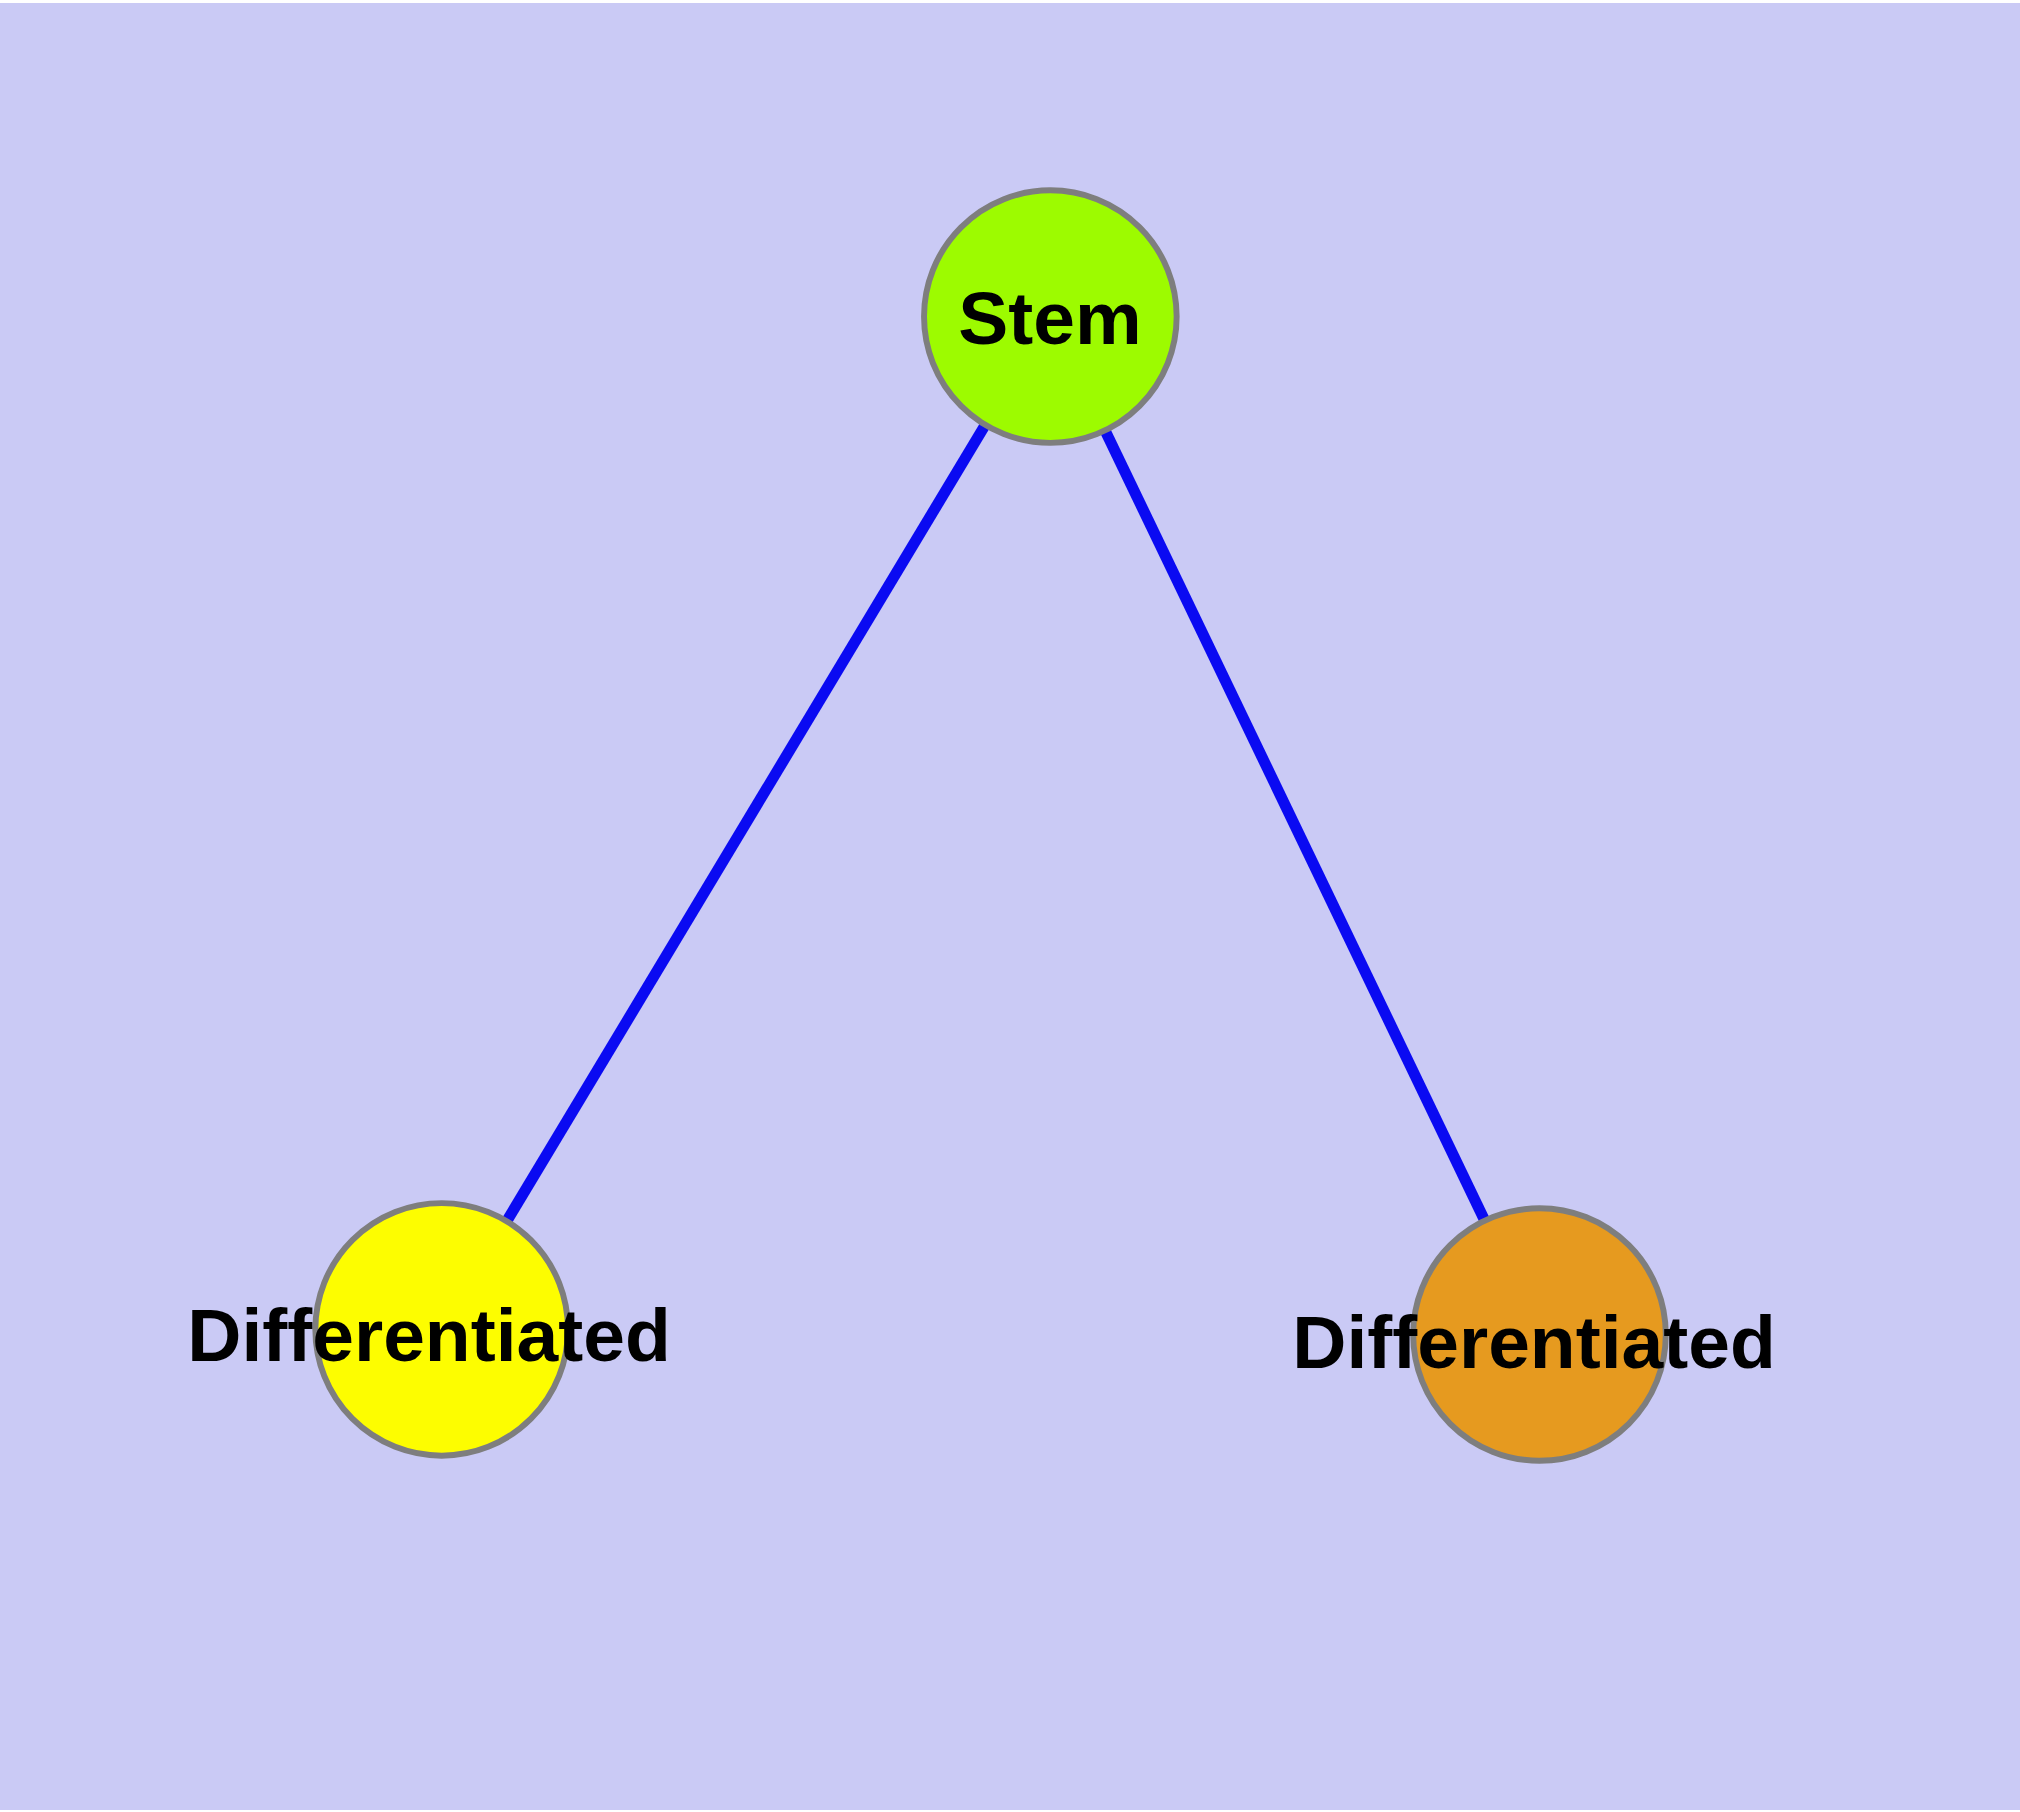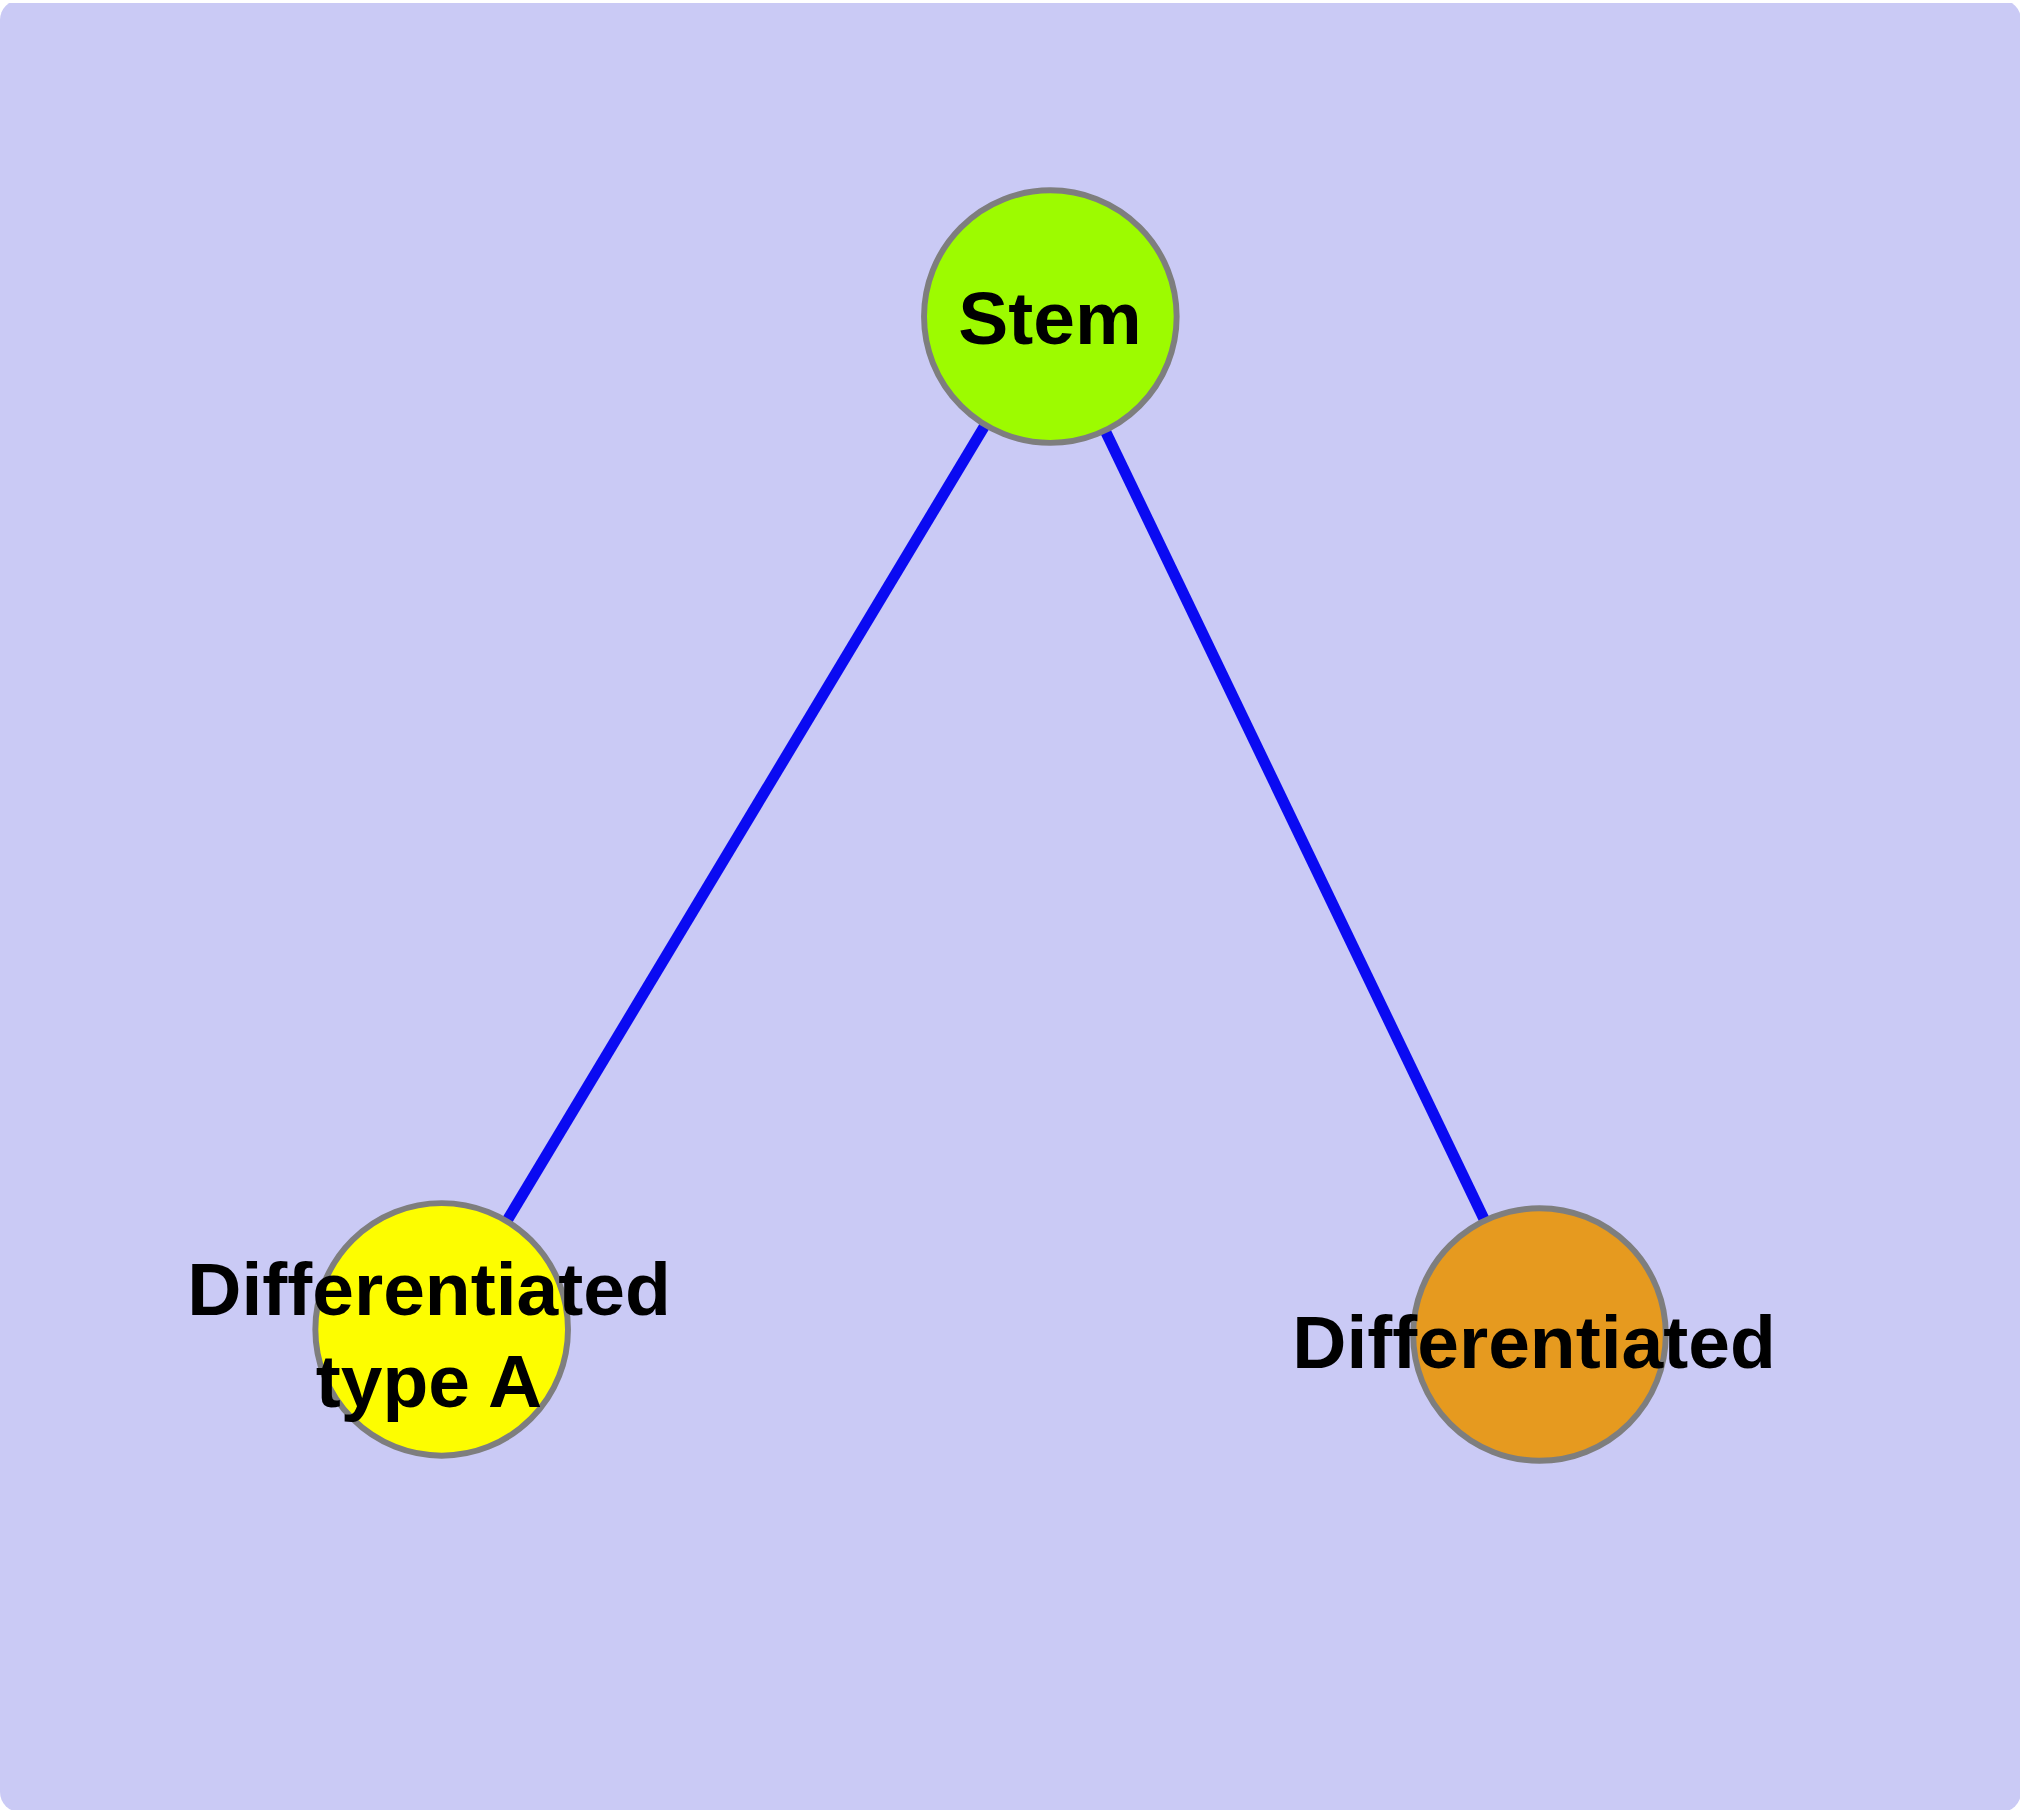--- a/index.html
+++ b/index.html
@@ -3,21 +3,20 @@
 <meta charset="utf-8">
 <style>
   html, body { margin: 0; padding: 0; background: #ffffff; }
   .page {
     position: relative;
     width: 2021px;
     height: 1812px;
     background: #ffffff;
     overflow: hidden;
     font-family: "Liberation Sans", sans-serif;
-    border-radius: 20px;
   }
   .canvas {
     position: absolute;
     top: 3.4px;
     left: 0;
     right: 0;
     bottom: 2.5px;
     background: #CACAF5; 
   }
   .graph-svg {
@@ -51,21 +50,20 @@
       <circle cx="521" cy="1565" r="149" fill="#FDFD00" stroke="#7E7E7E" stroke-width="7"></circle>
       <circle cx="1816" cy="1571" r="149" fill="#E69A1F" stroke="#7E7E7E" stroke-width="7"></circle>
     </svg>
 
     <div class="node-label" style="left: 1050px; top: 315px; color: rgb(0, 0, 0);">
       <span class="line">Stem</span>
     </div>
 
     <div class="node-label" style="left: 429px; top: 1332px; color: rgb(0, 0, 0);">
       <span class="line">Differentiated</span>
-      <span class="line">type A</span>
     </div>
 
     <div class="node-label" style="left: 1534px; top: 1339px; color: rgb(0, 0, 0);">
       <span class="line">Differentiated</span>
     </div>
   </div>
 </div>
 
 
 </body></html>

